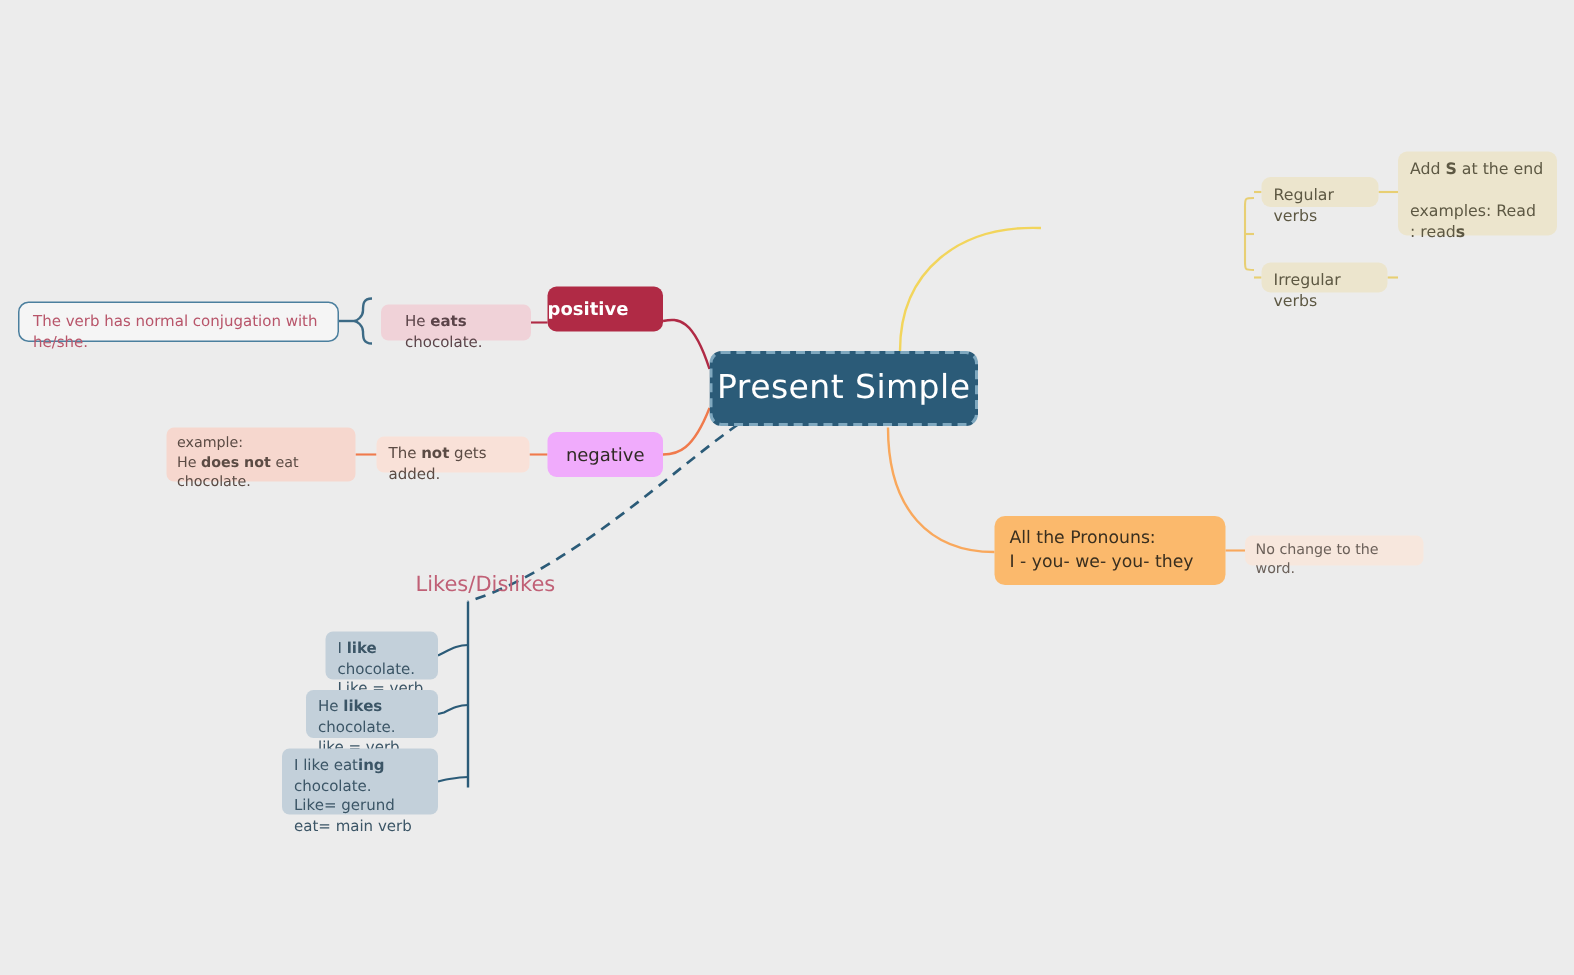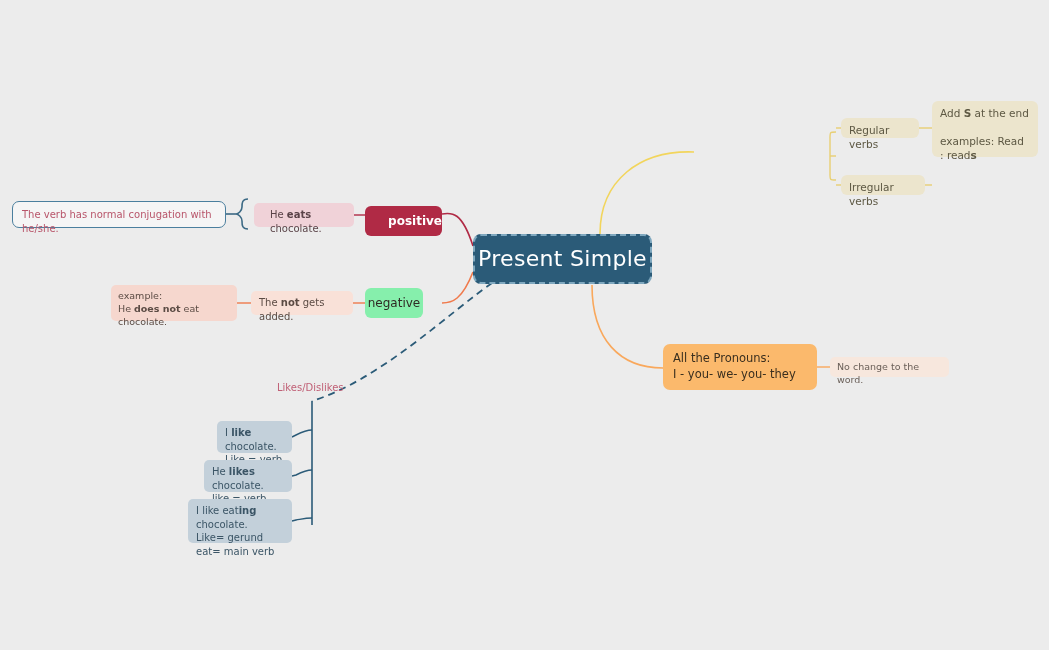--- a/index.html
+++ b/index.html
@@ -90,30 +90,30 @@
     background: #f7e7dd;
     border-radius: 5px;
     color: #6b6059;
     font-size: 9.5px;
     padding: 4px 7px;
   }
 
   
   .positive-main {
     left: 365px;
-    top: 206px;
+    top: 191px;
     width: 77px;
     height: 30px;
     background: #b02a45;
     border-radius: 6px;
     color: #ffffff;
     font-size: 12px;
     display: flex;
     align-items: center;
-    justify-content: flex-end;
+    justify-content: flex-start;
     font-weight: bold;
   }
   .pos-example {
     left: 254px;
     top: 203px;
     width: 100px;
     height: 24px;
     background: #f0d2d8;
     border-radius: 5px;
     color: #5b4449;
@@ -130,23 +130,23 @@
     border-radius: 7px;
     color: #b8556a;
     font-size: 10px;
     padding: 6px 9px;
   }
 
   
   .negative-main {
     left: 365px;
     top: 288px;
-    width: 58px;
+    width: 77px;
     height: 30px;
-    background: #86efac;
+    background: #f0abfc;
     border-radius: 6px;
     color: #2f2a24;
     font-size: 12px;
     display: flex;
     align-items: center;
     justify-content: center;
   }
   .neg-example {
     left: 251px;
     top: 291px;
@@ -170,21 +170,21 @@
     padding: 5px 7px;
   }
 
   
   .likes-label {
     left: 277px;
     top: 381px;
     width: 90px;
     height: 16px;
     color: #c06076;
-    font-size: 10px;
+    font-size: 14px;
   }
   .steel {
     background: #c3d0da;
     border-radius: 5px;
     color: #3b5566;
     font-size: 10px;
     padding: 5px 8px;
   }
   .likes-1 { left: 217px; top: 421px; width: 75px; height: 32px; }
   .likes-2 { left: 204px; top: 460px; width: 88px; height: 32px; }

